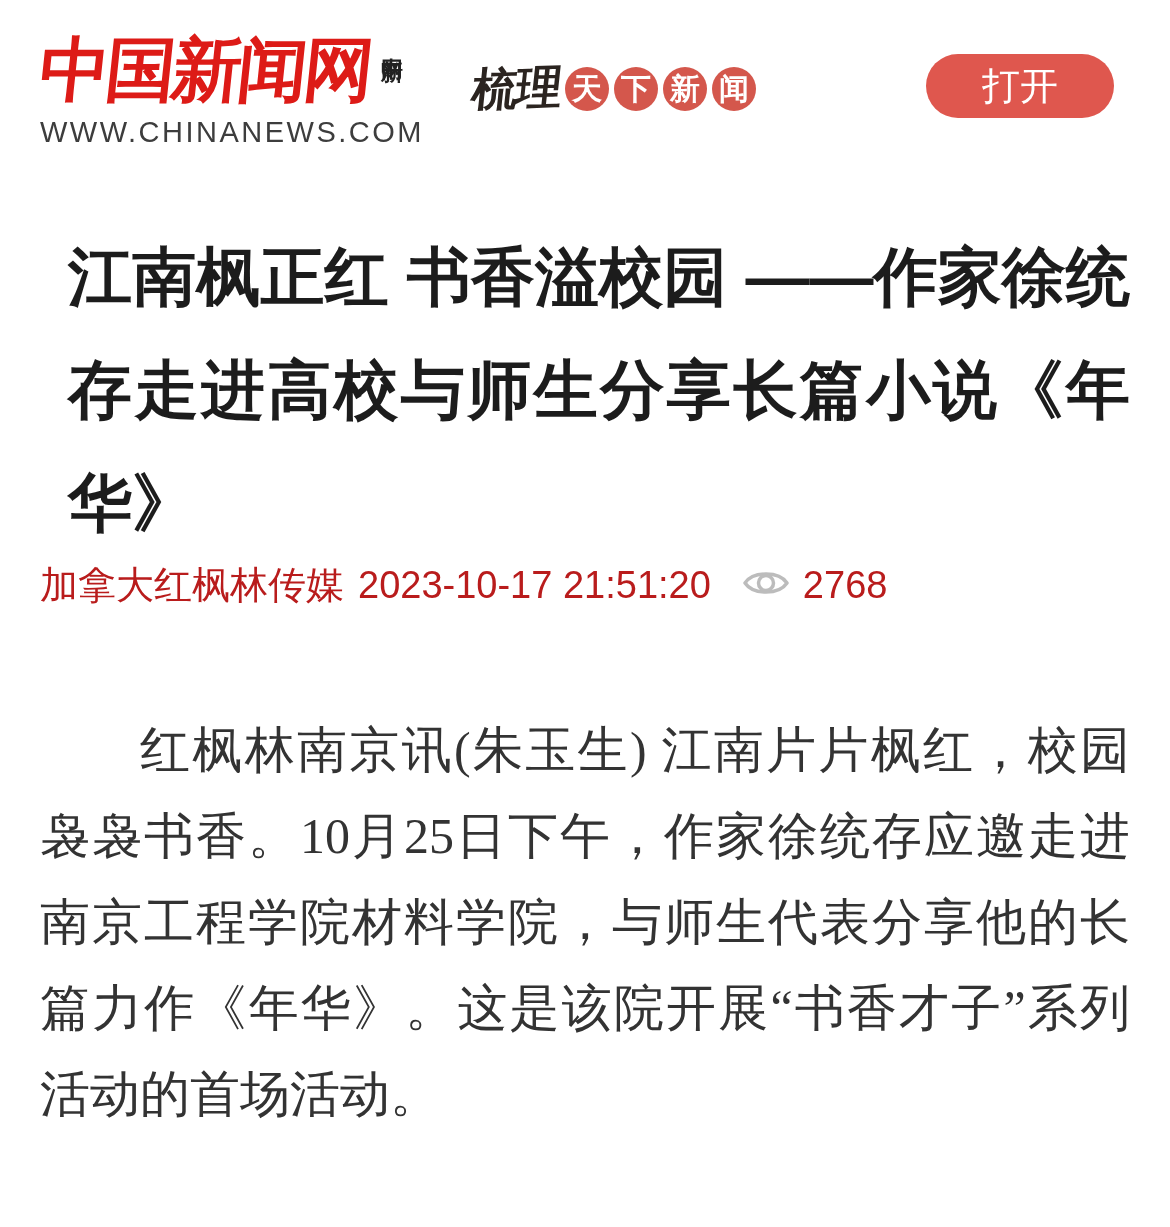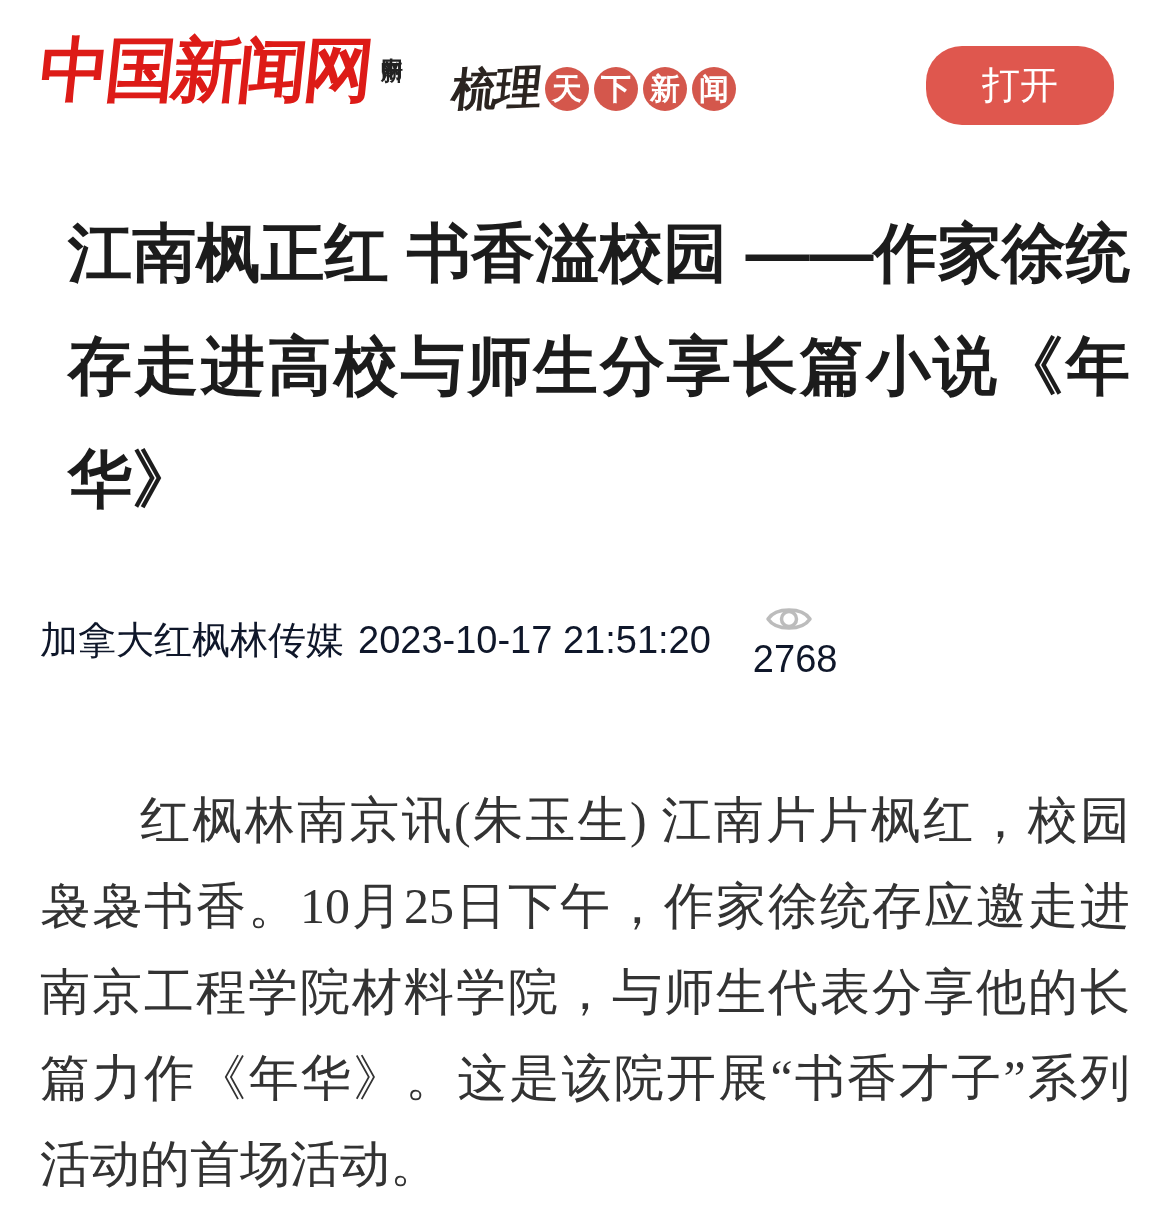--- a/index.html
+++ b/index.html
@@ -82,22 +82,22 @@
     margin-left: 5px;
     flex: 0 0 auto;
   }
   .slogan-circle:first-of-type { margin-left: 10px; }
 
   .header-spacer { flex: 1 1 auto; }
 
   .open-button {
     flex: 0 0 auto;
     width: 188px;
-    height: 79px;
-    margin-top: 12px;
+    height: 64px;
+    margin-top: 20px;
     margin-right: 16px;
     border: none;
     border-radius: 36px;
     background: #df574e;
     color: #ffffff;
     font-family: "Liberation Sans", "DejaVu Sans", sans-serif;
     font-size: 38px;
     display: flex;
     align-items: center;
     justify-content: center;
@@ -111,30 +111,29 @@
     line-height: 113px;
     font-weight: 700;
     color: #1c1c1c;
     font-family: "Liberation Sans", "DejaVu Sans", sans-serif;
     text-align: justify;
     margin-left: 28px;
   }
 
   
   .article-meta {
-    margin-top: 64px;
     display: flex;
     align-items: center;
-    color: #0f172a;
+    color: #b91c1c;
     font-size: 38px;
     font-weight: 400;
   }
   .meta-source { white-space: nowrap; }
   .meta-time { margin-left: 14px; white-space: nowrap; }
-  .views-group { display: flex; align-items: center; margin-left: 30px; flex-direction: column; }
+  .views-group { display: flex; align-items: flex-start; margin-left: 30px; }
   .eye-icon { display: inline-block; }
   .views-count { margin-left: 12px; }
 
   
   .article-body {
     margin-top: 96px;
     font-family: Liberation Serif, serif;
     font-size: 50px;
     line-height: 86px;
     color: #333333;
@@ -147,20 +146,21 @@
 
 <div class="page">
 
   <div class="header">
 
     <div class="logo-block">
       <div class="logo-row">
         <div class="logo-text">中国新闻网</div>
         <div class="logo-vertical">中新网</div>
       </div>
+      <div class="logo-url">WWW.CHINANEWS.COM</div>
     </div>
 
     <div class="slogan">
       <span class="slogan-prefix">梳理</span>
       <span class="slogan-circle">天</span>
       <span class="slogan-circle">下</span>
       <span class="slogan-circle">新</span>
       <span class="slogan-circle">闻</span>
     </div>
 

